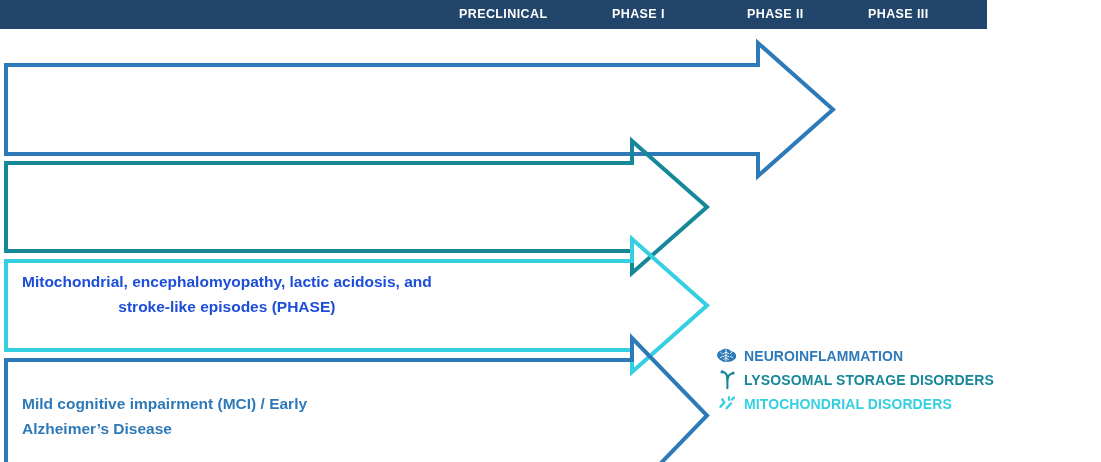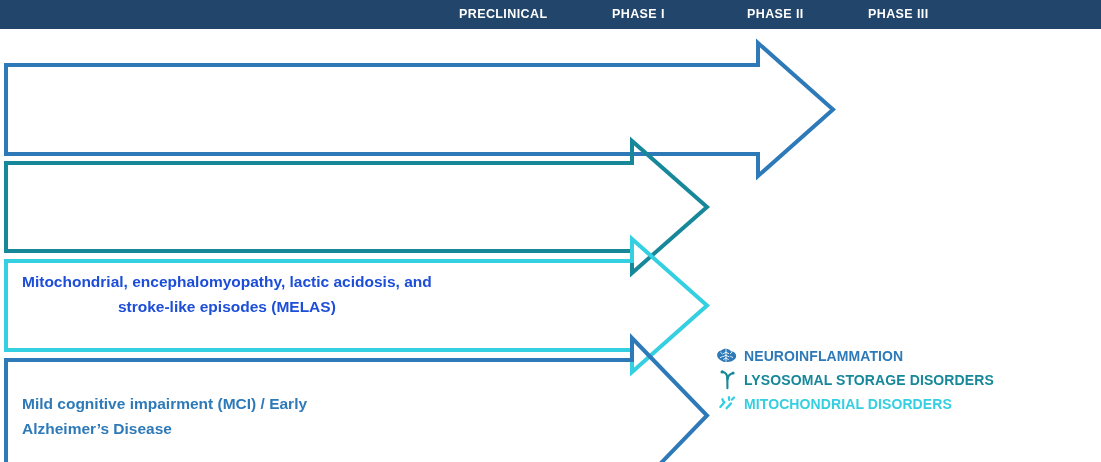--- a/index.html
+++ b/index.html
@@ -14,21 +14,21 @@
     overflow: hidden;
     font-family: "Liberation Sans", sans-serif;
     -webkit-font-smoothing: antialiased;
   }
 
   
   #phase-bar {
     position: absolute;
     left: 0;
     top: 0;
-    width: 1101px;
+    width: 987px;
     height: 29px;
     background: #22456b;
   }
   .phase-label {
     position: absolute;
     top: 7px;
     color: #ffffff;
     font-size: 12.5px;
     font-weight: bold;
     letter-spacing: 0.4px;
@@ -108,21 +108,21 @@
         <line x1="6" y1="20" x2="6" y2="112" stroke="#17879a" stroke-width="4"></line>
       </svg>
     </div>
     <div class="arrow-row" style="top: 239px; width: 713px; height: 133px;">
       <svg class="arrow-svg" width="713" height="133">
         <polyline points="6,22 632,22 632,0 707,66.5 632,133 632,111 6,111" fill="none" stroke="#34cfe0" stroke-width="4" stroke-linejoin="miter" stroke-linecap="butt"></polyline>
         <line x1="6" y1="20" x2="6" y2="113" stroke="#34cfe0" stroke-width="4"></line>
       </svg>
       <div class="arrow-text" style="color: #1d4ed8; left: 22px; top: 30px; text-align: center;">
         <div>Mitochondrial, encephalomyopathy, lactic acidosis, and</div>
-        <div>stroke-like episodes (MELAS)</div>
+        <div>stroke-like episodes (PHASE)</div>
       </div>
     </div>
     <div class="arrow-row" style="top: 338px; width: 713px; height: 155px;">
       <svg class="arrow-svg" width="713" height="155">
         <polyline points="6,22 632,22 632,0 707,77.5 632,155 632,133 6,133" fill="none" stroke="#2e7ab8" stroke-width="4" stroke-linejoin="miter" stroke-linecap="butt"></polyline>
         <line x1="6" y1="20" x2="6" y2="135" stroke="#2e7ab8" stroke-width="4"></line>
       </svg>
       <div class="arrow-text" style="color: rgb(46, 122, 184); left: 22px; top: 52.5px;">
         <div>Mild cognitive impairment (MCI) / Early</div>
         <div>Alzheimer’s Disease</div>

